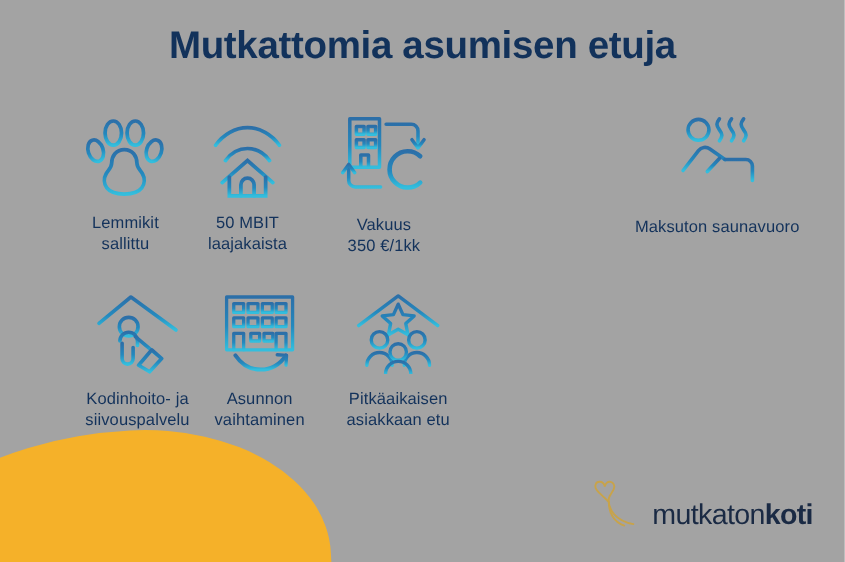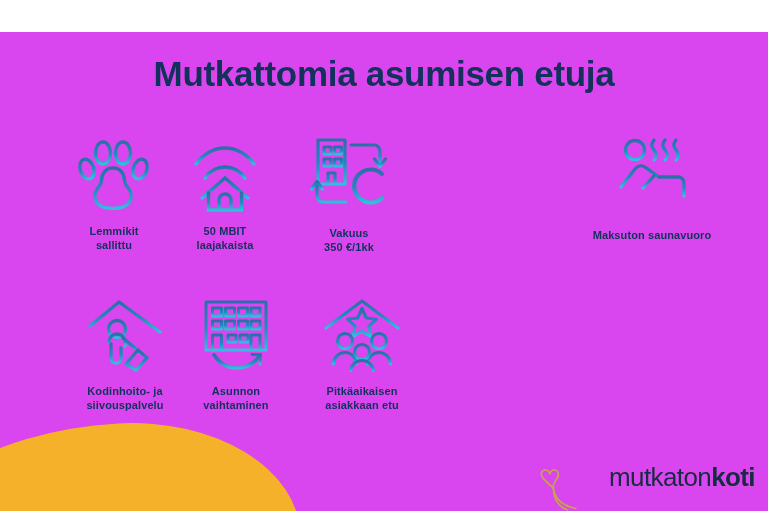--- a/index.html
+++ b/index.html
@@ -3,21 +3,21 @@
 <meta charset="utf-8">
 <style>
   html,body{margin:0;padding:0;}
   body{
     width:768px;height:511px;
     background:#ffffff;
     font-family:"Liberation Sans",sans-serif;
     overflow:hidden;
     position:relative;
   }
-  .slide{position:absolute;inset:0;background:#d946ef;overflow:hidden;margin-top:32px;}
+  .slide{position:absolute;inset:0;background:#a3a3a3;overflow:hidden;}
 
   
   .blob{
     position:absolute;
     left:-120px;top:393px;
     width:420px;height:200px;
     background:#F5B129;
     border-radius:58% 42% 0 0 / 72% 60% 0 0;
     transform:rotate(-3deg);
     pointer-events:none;
@@ -33,22 +33,22 @@
     letter-spacing:-0.3px;
     color:#12325B;
     white-space:nowrap;
   }
 
   
   .item{position:absolute;text-align:center;}
   .icon-wrap{display:block;margin:0 auto;}
   .item .label{
     margin-top:4px;
-    font-size:11px;
-    font-weight:bold;
+    font-size:15px;
+    font-weight:normal;
     line-height:1.28;
     color:#13325B;
     white-space:pre-line;
     letter-spacing:0.1px;
   }
 
   
   .i1{left:44px;  top:104px; width:140px;}
   .i2{left:160px; top:104px; width:130px;}
   .i3{left:286px; top:104px; width:126px;}
@@ -63,21 +63,21 @@
 
   
   .i6{left:40px;  top:266px; width:170px;}
   .i7{left:172px; top:266px; width:128px;}
   .i8{left:292px; top:266px; width:140px;}
   .i6 .label,.i7 .label,.i8 .label{margin-top:8px;}
 
   
   .logo{
     position:absolute;left:535px;top:432px;
-    display:flex;align-items:flex-start;gap:18px;
+    display:flex;align-items:flex-end;gap:2px;
     height:48px;
   }
   .logo-mark{width:56px;height:48px;flex:none;}
   .logo-text{
     font-size:26px;
     color:#1A2A44;
     letter-spacing:-0.6px;
     line-height:1;
     white-space:nowrap;
   }

